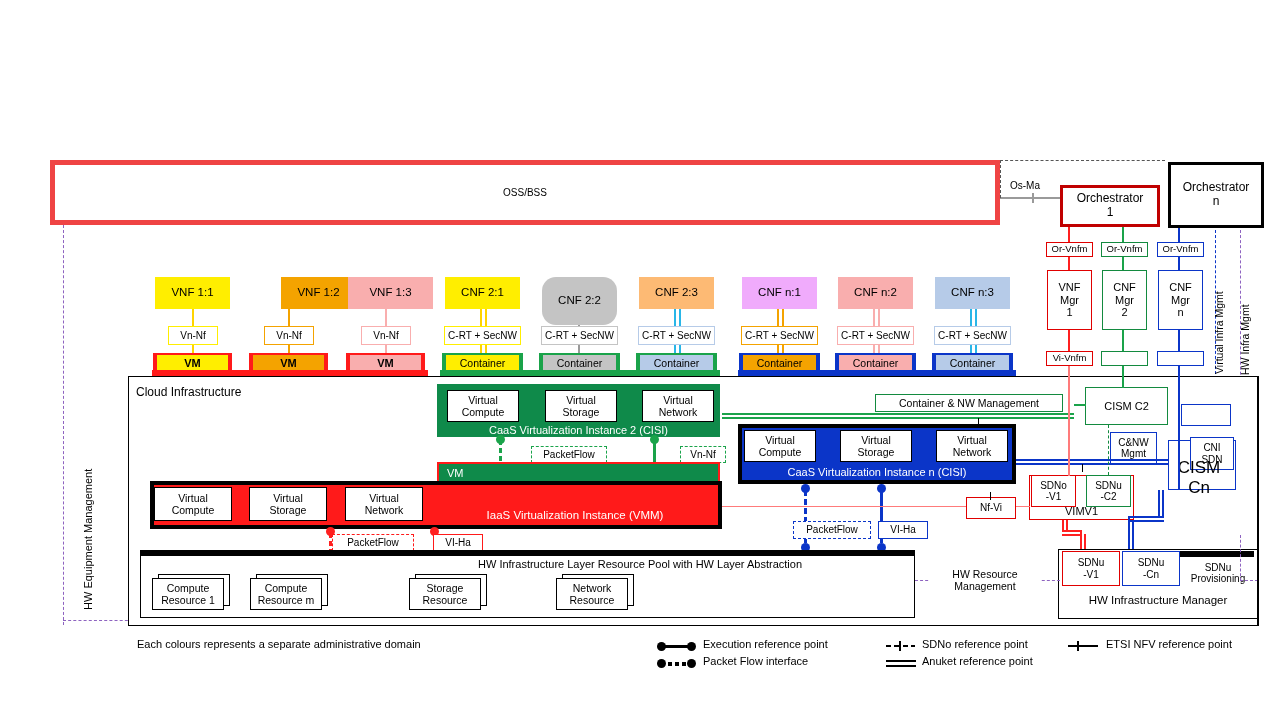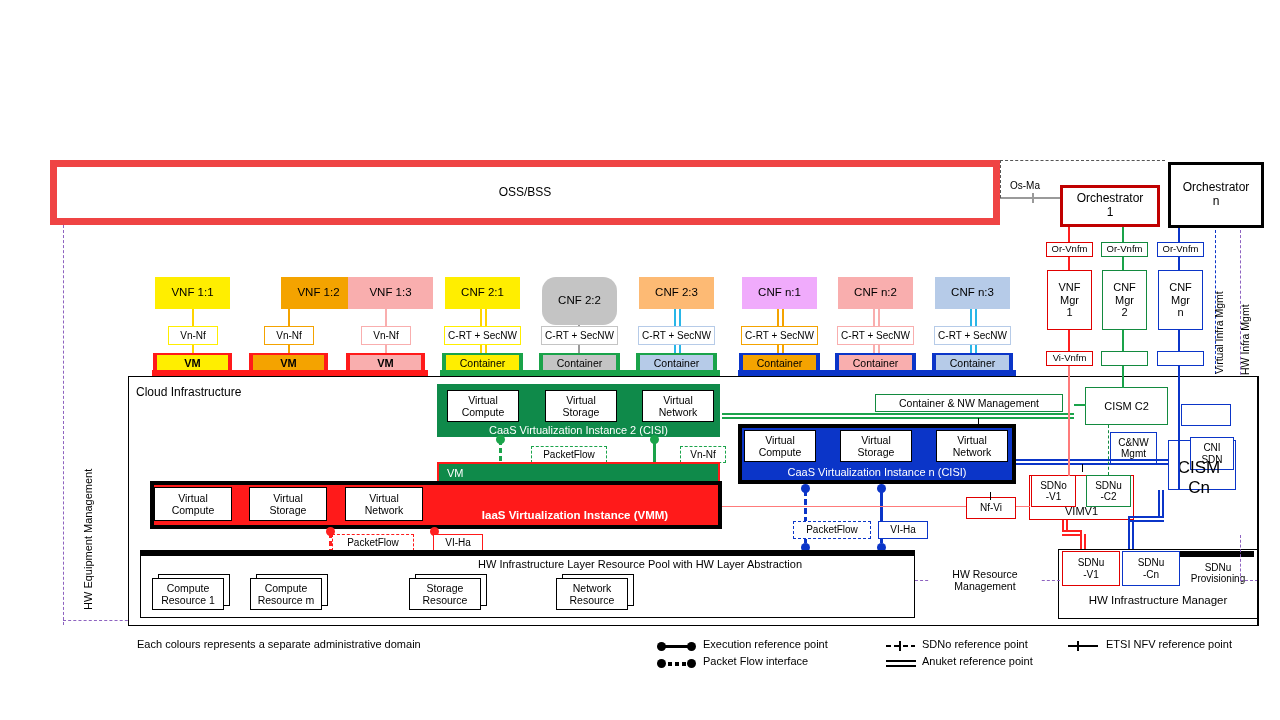--- a/index.html
+++ b/index.html
@@ -4,21 +4,21 @@
 <style>
   html,body{margin:0;padding:0;background:#fff;}
   body{width:1280px;height:720px;position:relative;
        font-family:"Liberation Sans","DejaVu Sans",sans-serif;
        font-size:11px;color:#000;overflow:hidden;}
   .abs{position:absolute;box-sizing:border-box;}
   .ctr{display:flex;align-items:center;justify-content:center;text-align:center;line-height:1.15;}
   .lbl{background:#fff;}
 
   
-  .ossbss{border:7px solid #ef4444;background:#fff;font-size:12px;}
+  .ossbss{border:5px solid #ef4444;background:#fff;font-size:10px;}
   .orch1{border:3px solid #c00000;background:#fff;font-size:12px;}
   .orchn{border:3px solid #000;background:#fff;font-size:12px;}
 
   .vnfbox{font-size:11.5px;}
   .smallref{background:#fff;font-size:10px;}
 
   .mgr{background:#fff;font-size:11px;}
   .mgr-red{border:1.6px solid #e00000;}
   .mgr-green{border:1.6px solid #138a3f;}
   .mgr-blue{border:1.6px solid #0b35c8;}
@@ -278,21 +278,21 @@
   <span>Compute</span>
 </div>
 <div class="abs ctr vbox" style="left:249px;top:487px;width:78px;height:34px;flex-direction:column;">
   <span>Virtual</span>
   <span>Storage</span>
 </div>
 <div class="abs ctr vbox" style="left:345px;top:487px;width:78px;height:34px;flex-direction:column;">
   <span>Virtual</span>
   <span>Network</span>
 </div>
-<div class="abs ctr" style="left:430px;top:508px;width:290px;height:16px;color:#fff;font-size:11.5px;font-weight:bold;">IaaS Virtualization Instance (VMM)</div>
+<div class="abs ctr" style="left:430px;top:508px;width:290px;height:16px;color:#fff;font-size:11.5px;">IaaS Virtualization Instance (VMM)</div>
 
 <div class="abs dot dot-red" style="left:326px;top:527px;width:9px;height:9px;"></div>
 <div class="abs dot dot-red" style="left:430px;top:527px;width:9px;height:9px;"></div>
 <div class="abs ln-red" style="left:329px;top:533px;width:3px;height:5px;"></div>
 <div class="abs ln-red" style="left:329px;top:541px;width:3px;height:5px;"></div>
 <div class="abs ln-red" style="left:329px;top:549px;width:3px;height:5px;"></div>
 <div class="abs ln-red" style="left:433px;top:533px;width:3px;height:22px;"></div>
 <div class="abs dot dot-red" style="left:326px;top:552px;width:9px;height:9px;"></div>
 <div class="abs dot dot-red" style="left:430px;top:552px;width:9px;height:9px;"></div>
 

